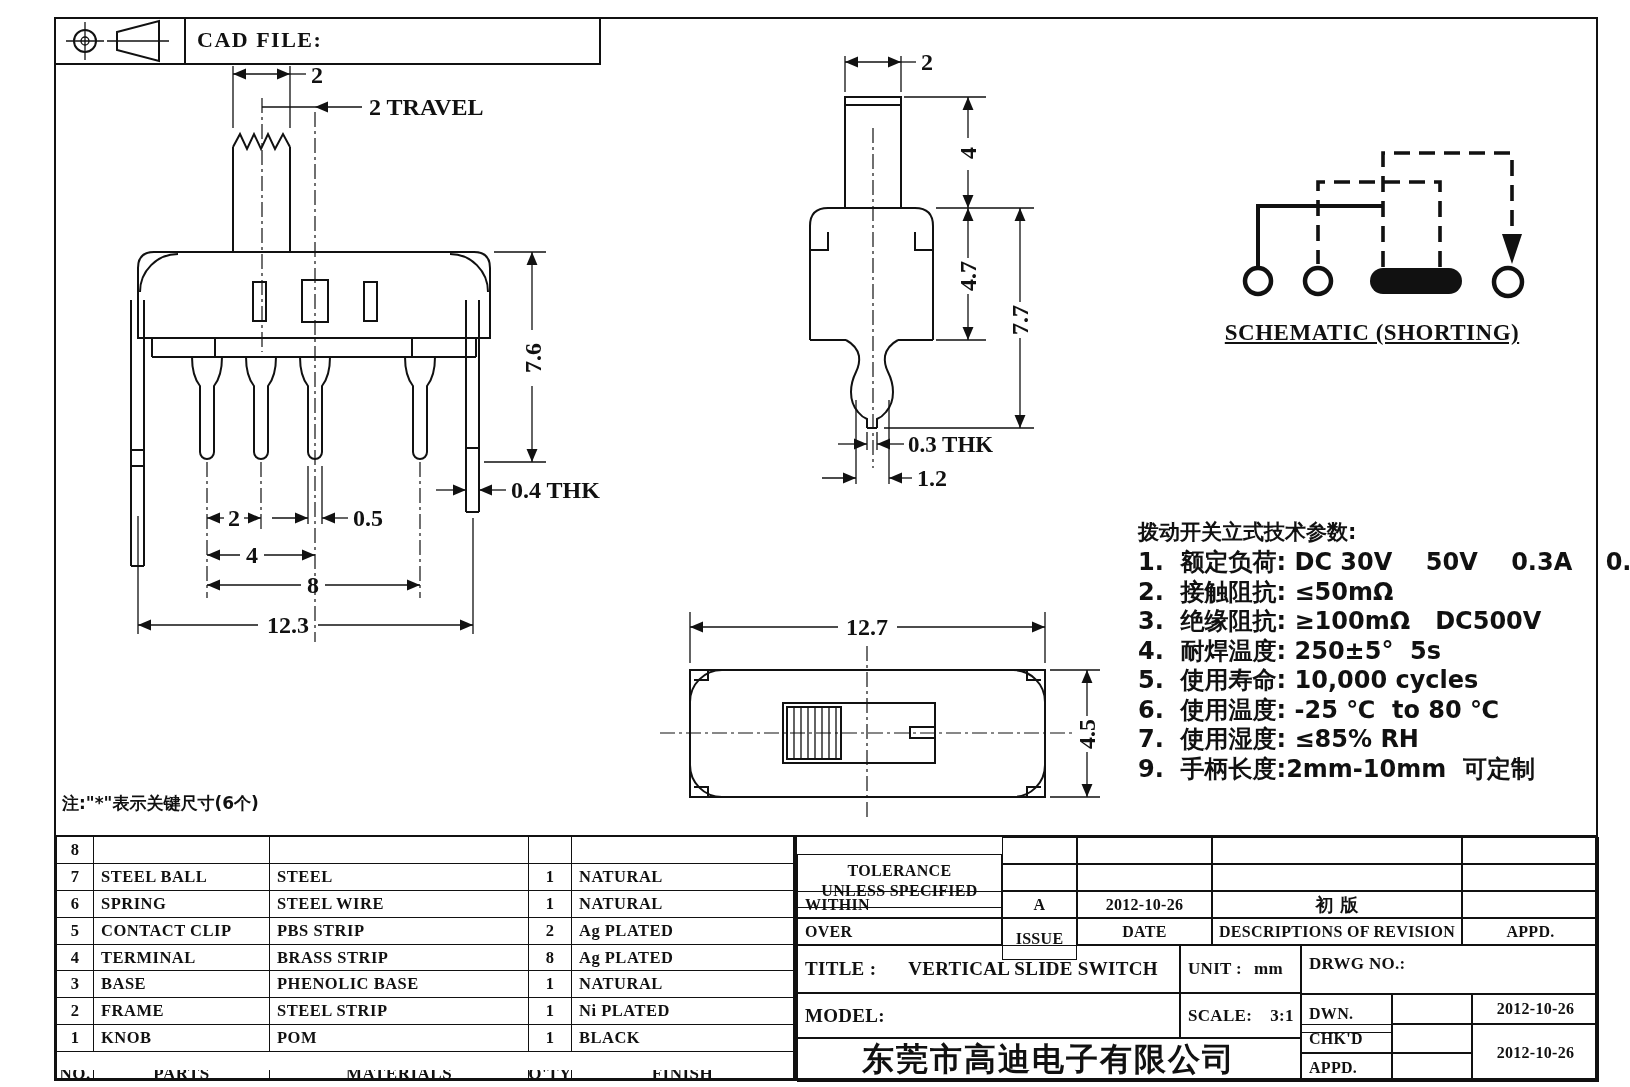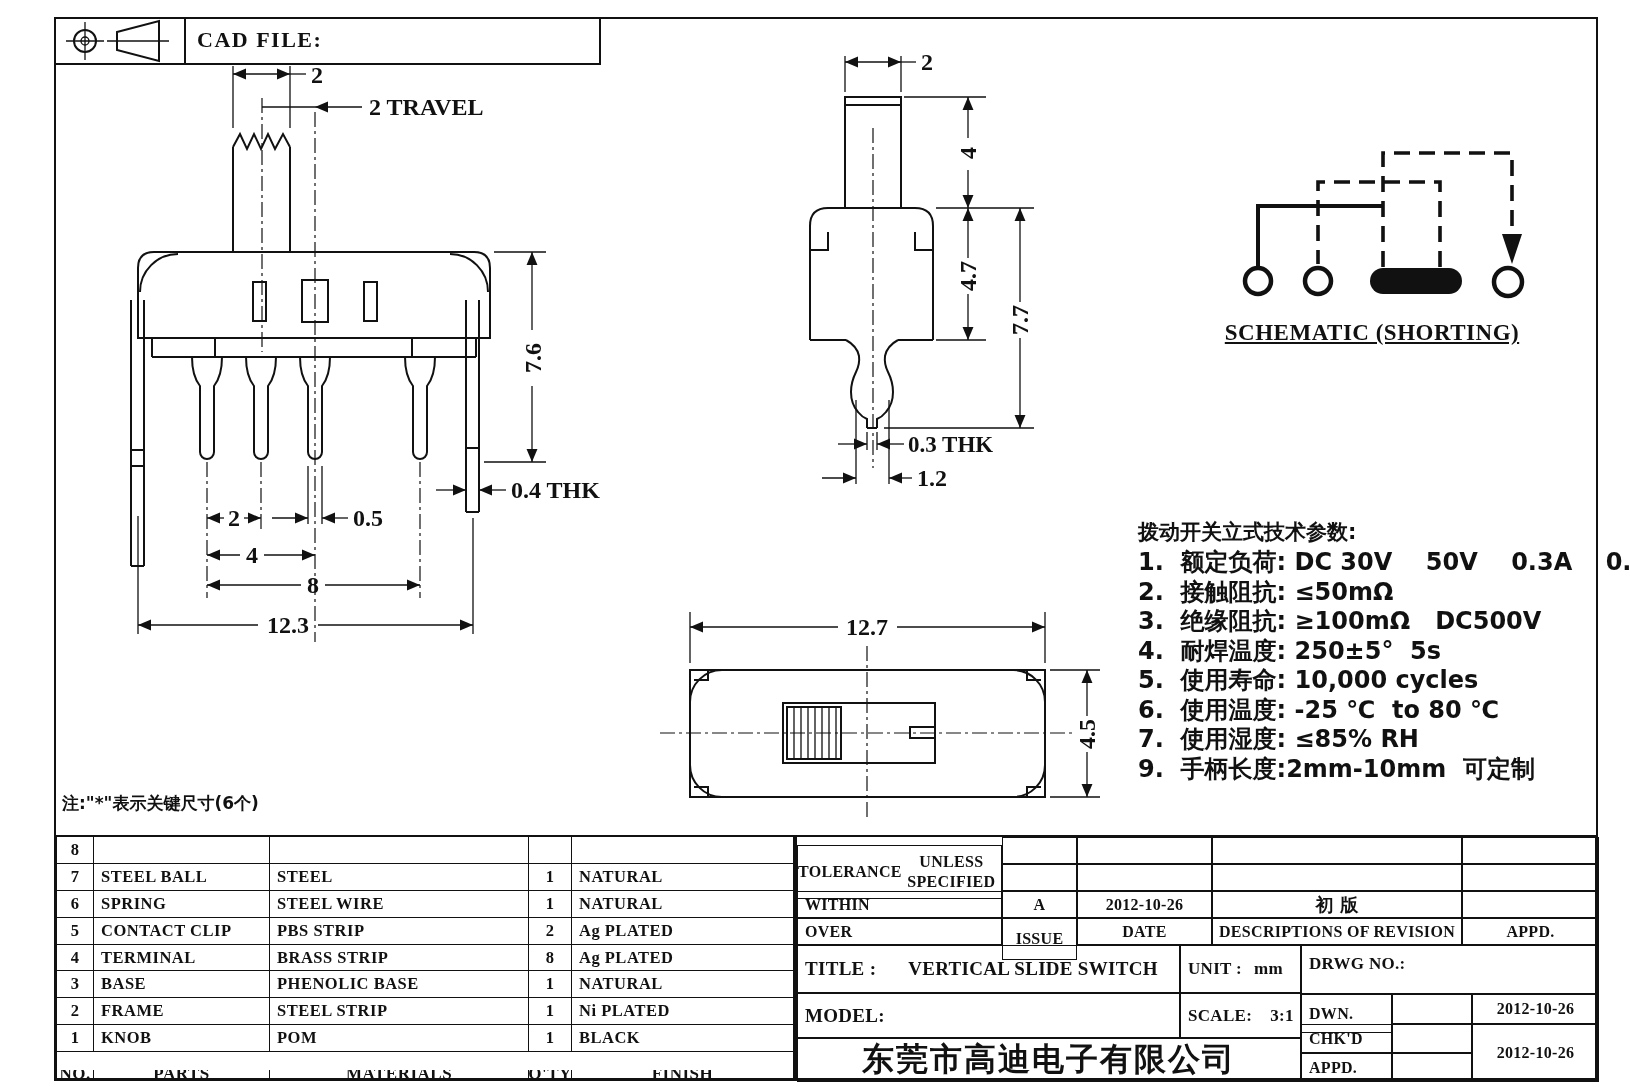--- a/index.html
+++ b/index.html
@@ -290,21 +290,21 @@
     <div class="brow hdr">
       <div class="c-no">NO.</div>
       <div class="c-parts">PARTS</div>
       <div class="c-mat">MATERIALS</div>
       <div class="c-qty">Q'TY</div>
       <div class="c-fin">FINISH</div>
     </div>
   </div>
 
   <div class="abs tblk">
-    <div class="cell" style="left:0;top:8px;width:205px;height:54px;flex-direction:row;line-height:20px;">
+    <div class="cell" style="left:0;top:17px;width:205px;height:54px;flex-direction:column;line-height:20px;">
       <span>TOLERANCE</span>
       <span>UNLESS  SPECIFIED</span>
     </div>
     <div class="cell lft" style="left:0;top:54px;width:205px;height:27px;">WITHIN</div>
     <div class="cell lft" style="left:0;top:81px;width:205px;height:27px;">OVER</div>
 
     <div class="cell" style="left:205px;top:0;width:75px;height:27px;"></div>
     <div class="cell" style="left:205px;top:27px;width:75px;height:27px;"></div>
     <div class="cell" style="left:205px;top:54px;width:75px;height:27px;">A</div>
     <div class="cell" style="left:205px;top:81px;width:75px;height:42px;">ISSUE</div>

